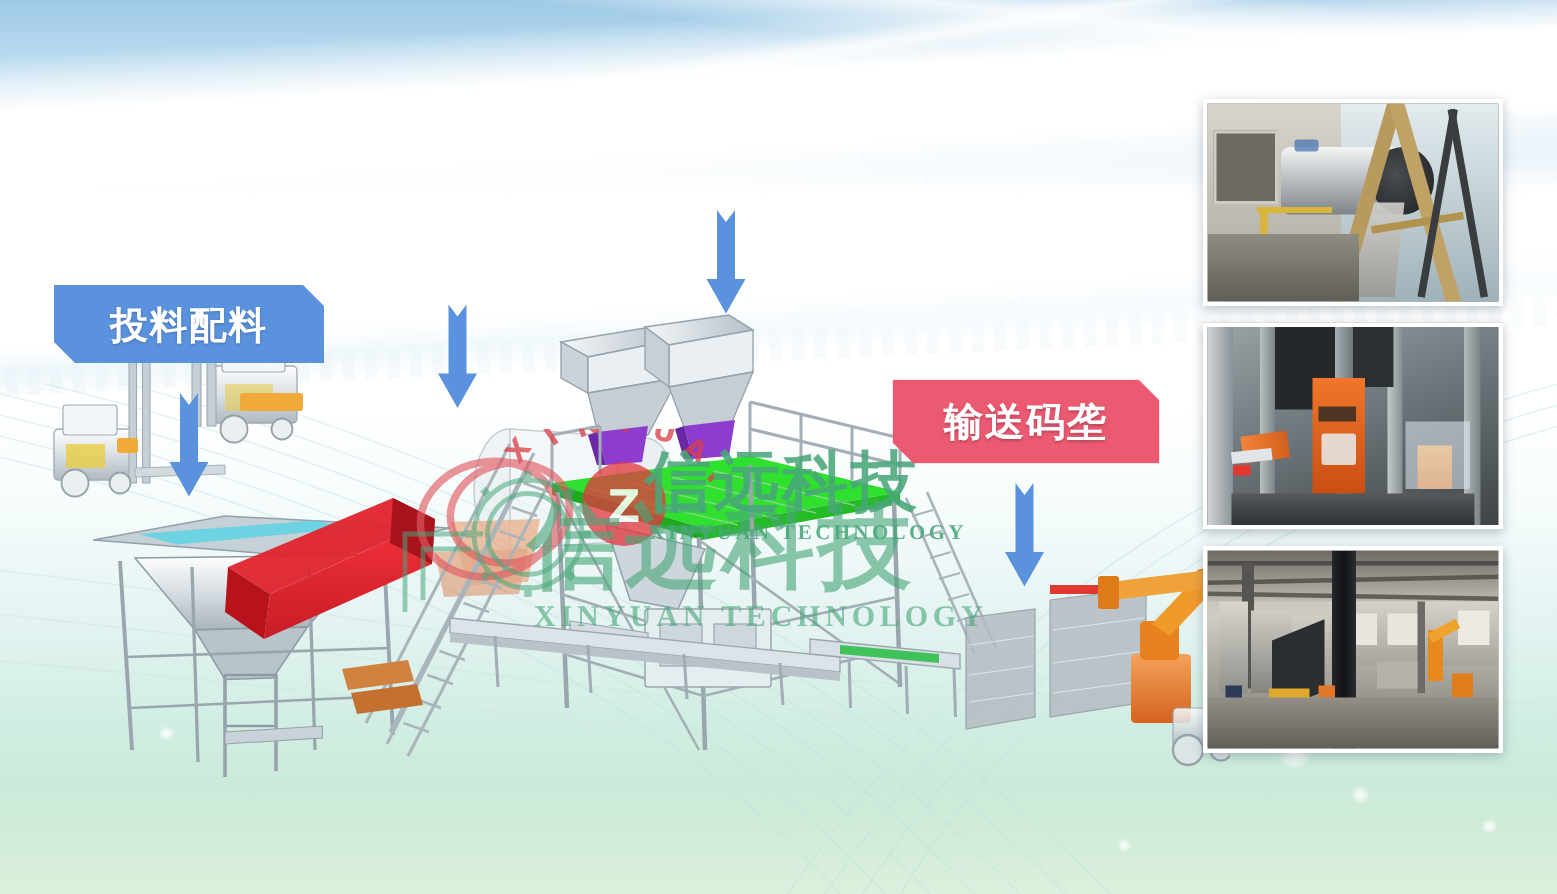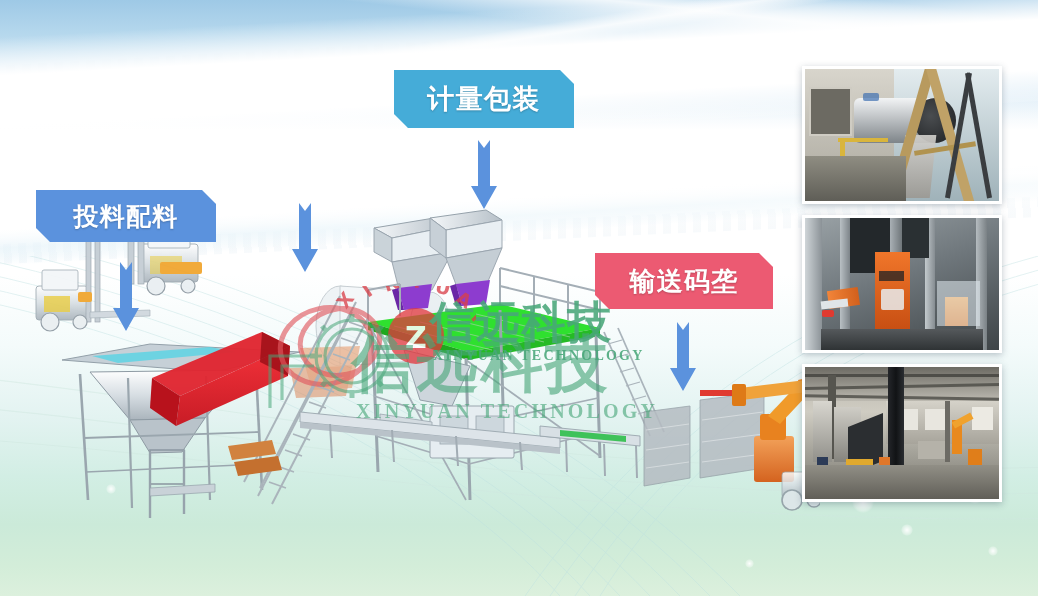--- a/index.html
+++ b/index.html
@@ -547,21 +547,18 @@
     <svg width="28" height="70" viewBox="0 0 28 70">
       <path d="M8,0 L14,8 L20,0 L20,46 L27,46 L14,69 L1,46 L8,46 Z" fill="#5b92dd"></path>
     </svg>
   </div>
 
   <div class="chip" style="left:36px;top:190px;width:180px;height:52px;background:#5b92dd;font-size:25px;">
     <span>投料配料</span>
   </div>
 
 
-  <div class="chip" style="left:394px;top:70px;width:180px;height:58px;background:#45acd8;font-size:27px;">
-    <span>计量包装</span>
-  </div>
 
   <div class="chip" style="left:595px;top:253px;width:178px;height:56px;background:#ec5a72;font-size:26px;">
     <span>输送码垄</span>
   </div>
 
 </div>
 
 </body></html>

